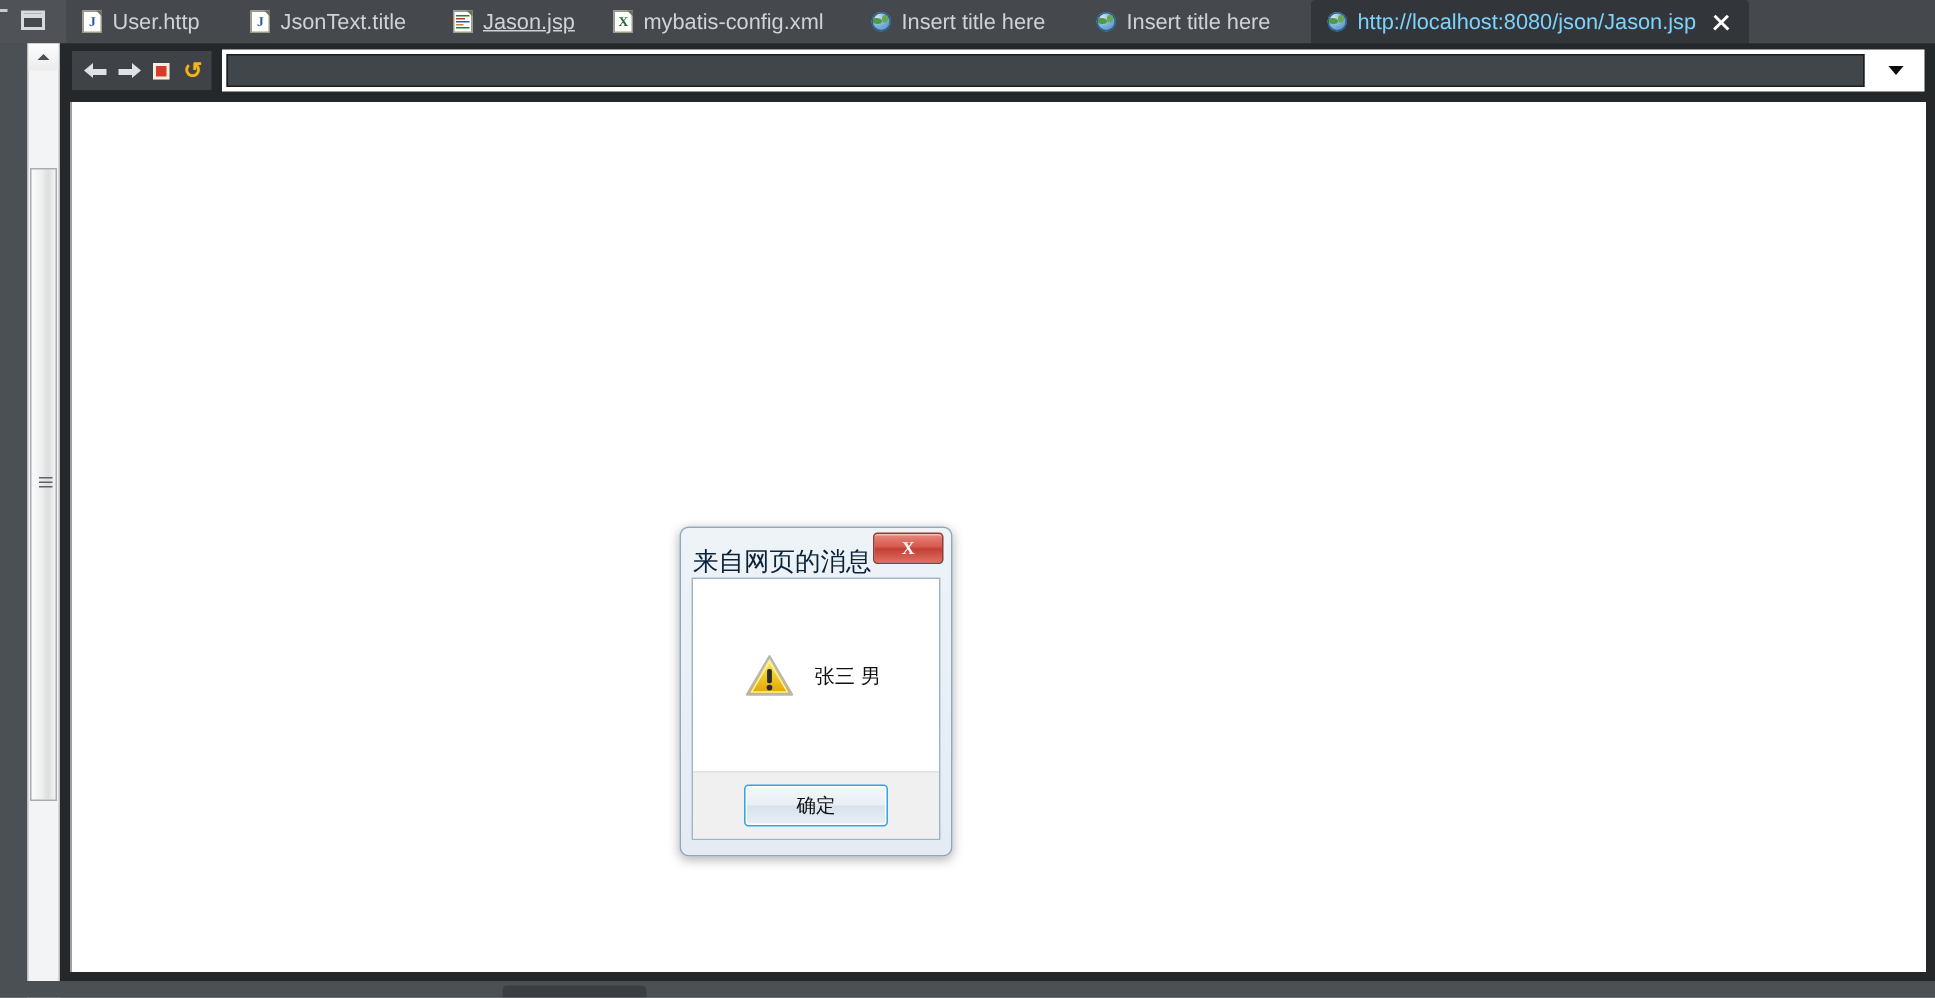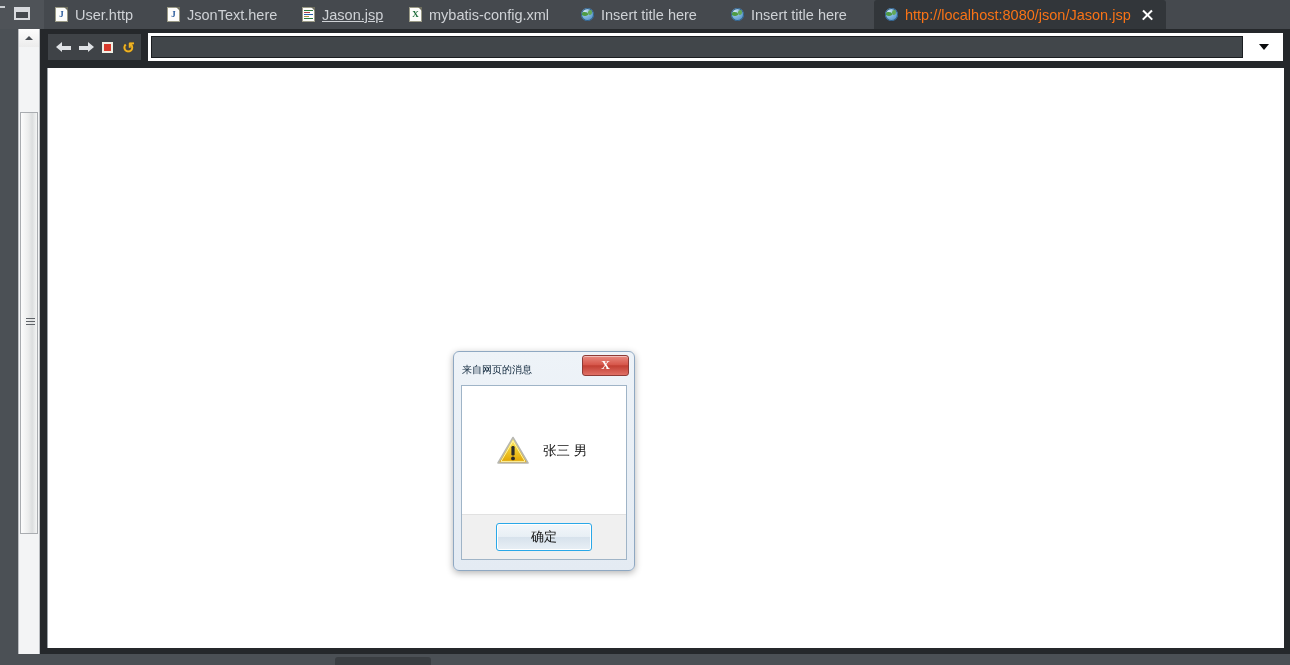--- a/index.html
+++ b/index.html
@@ -61,21 +61,21 @@
     padding: 0 11px;
     box-sizing: border-box;
     color: #cfd2d6;
     font-size: 14.5px;
     white-space: nowrap;
   }
   .tab.active {
     background: #32363a;
     border-top-left-radius: 3px;
     border-top-right-radius: 3px;
-    color: #f97316;
+    color: #7dd3fc;
   }
   .tab .tab-label { margin-left: 7px; }
 
   
   .ico { position: relative; width: 13px; height: 15px; flex: 0 0 13px; }
   .ico-doc {
     position: absolute; inset: 0;
     background: #fdfdfb;
     border: 1px solid #9a9a86;
     box-sizing: border-box;
@@ -323,21 +323,21 @@
     box-sizing: border-box;
   }
   #dialog-titlebar {
     position: absolute;
     left: 0; top: 0;
     width: 100%; height: 30px;
   }
   #dialog-title {
     position: absolute;
     left: 8px; top: 11px;
-    font-size: 10px;
+    font-size: 17px;
     color: #0b2338;
     white-space: nowrap;
   }
   #dialog-close {
     position: absolute;
     right: 5px; top: 3px;
     width: 45px; height: 19px;
     border: 1px solid #8d3b36;
     border-radius: 3px;
     background: linear-gradient(to bottom, #e8897f 0%, #d7584c 45%, #c23f33 52%, #e07065 100%);
@@ -438,21 +438,21 @@
         <span class="ico-letter java">J</span>
       </span>
       <span class="tab-label">User.http</span>
     </div>
 
     <div class="tab" style="left:156px; width:135px;">
       <span class="ico">
         <span class="ico-doc"></span>
         <span class="ico-letter java">J</span>
       </span>
-      <span class="tab-label">JsonText.here</span>
+      <span class="tab-label">JsonText.title</span>
     </div>
 
     <div class="tab" style="left:291px; width:107px;text-decoration:underline;">
       <span class="ico">
         <span class="ico-doc"></span>
         <span class="jsp-lines">
             <i></i>
             <i></i>
             <i></i>
             <i></i>

